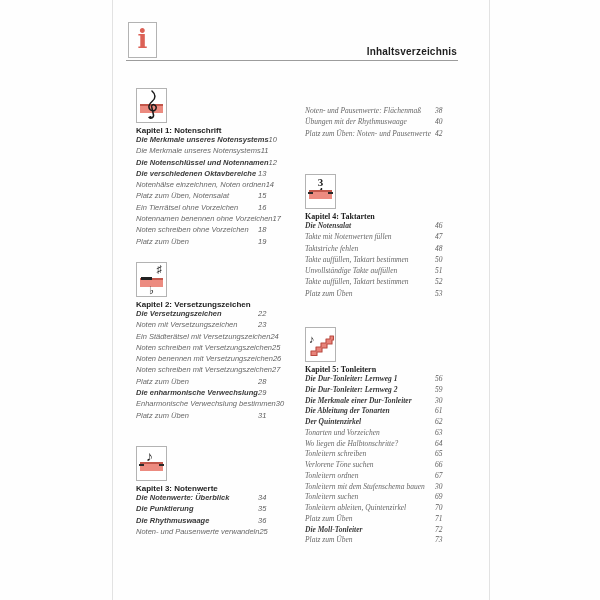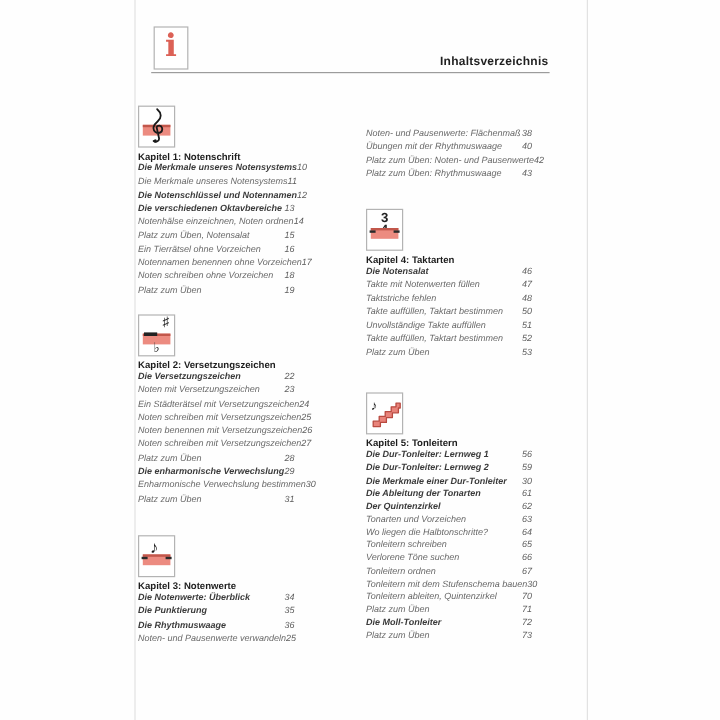--- a/index.html
+++ b/index.html
@@ -24,22 +24,22 @@
     font-weight:bold;font-size:26px;line-height:1;color:#dc6156;margin-top:-2px;
   }
   .header-title{
     position:absolute;top:46px;right:143px;
     font-size:10px;font-weight:bold;color:#1f1f1f;letter-spacing:.2px;
   }
   .header-rule{position:absolute;left:126px;top:60px;width:332px;height:1px;background:#9c9c9c;}
 
   
   .section{position:absolute;}
-  .col-l{left:115px;width:140px;}
-  .col-r{left:305px;width:148px;}
+  .col-l{left:136px;width:140px;}
+  .col-r{left:305px;width:148px;font-family:Liberation Serif, serif;}
 
   .icon-box{
     position:relative;width:29px;height:33px;border:1px solid #b3b3b3;background:#fff;
   }
   .band{
     position:absolute;left:3px;right:3px;top:15px;height:7px;
     background:#ec8b80;border-top:2px solid #c2574b;z-index:2;
   }
   .staffdash{position:absolute;top:17px;width:5px;height:2px;background:#2a2a2a;z-index:3;}
   .staffdash.l{left:2px;} .staffdash.r{right:2px;}
@@ -247,24 +247,20 @@
         <div class="toc-row">
           <span class="t">Übungen mit der Rhythmuswaage</span>
           <span class="p">40</span>
         </div>
 
         <div class="toc-row">
           <span class="t">Platz zum Üben: Noten- und Pausenwerte</span>
           <span class="p">42</span>
         </div>
 
-        <div class="toc-row">
-          <span class="t">Platz zum Üben: Rhythmuswaage</span>
-          <span class="p">43</span>
-        </div>
       </div>
   </div>
 
   <div class="section col-r" style="top:174px">
     <div class="icon-box">
       <div class="band"></div>
       <div class="staffdash l"></div>
       <div class="staffdash r"></div>
       <div class="time-top">3</div>
       <div class="time-bottom">4</div>
@@ -367,20 +363,24 @@
         <div class="toc-row">
           <span class="t">Tonleitern ordnen</span>
           <span class="p">67</span>
         </div>
 
         <div class="toc-row">
           <span class="t">Tonleitern mit dem Stufenschema bauen</span>
           <span class="p">30</span>
         </div>
 
+        <div class="toc-row">
+          <span class="t">Tonleitern suchen</span>
+          <span class="p">69</span>
+        </div>
 
         <div class="toc-row">
           <span class="t">Tonleitern ableiten, Quintenzirkel</span>
           <span class="p">70</span>
         </div>
 
         <div class="toc-row">
           <span class="t">Platz zum Üben</span>
           <span class="p">71</span>
         </div>

